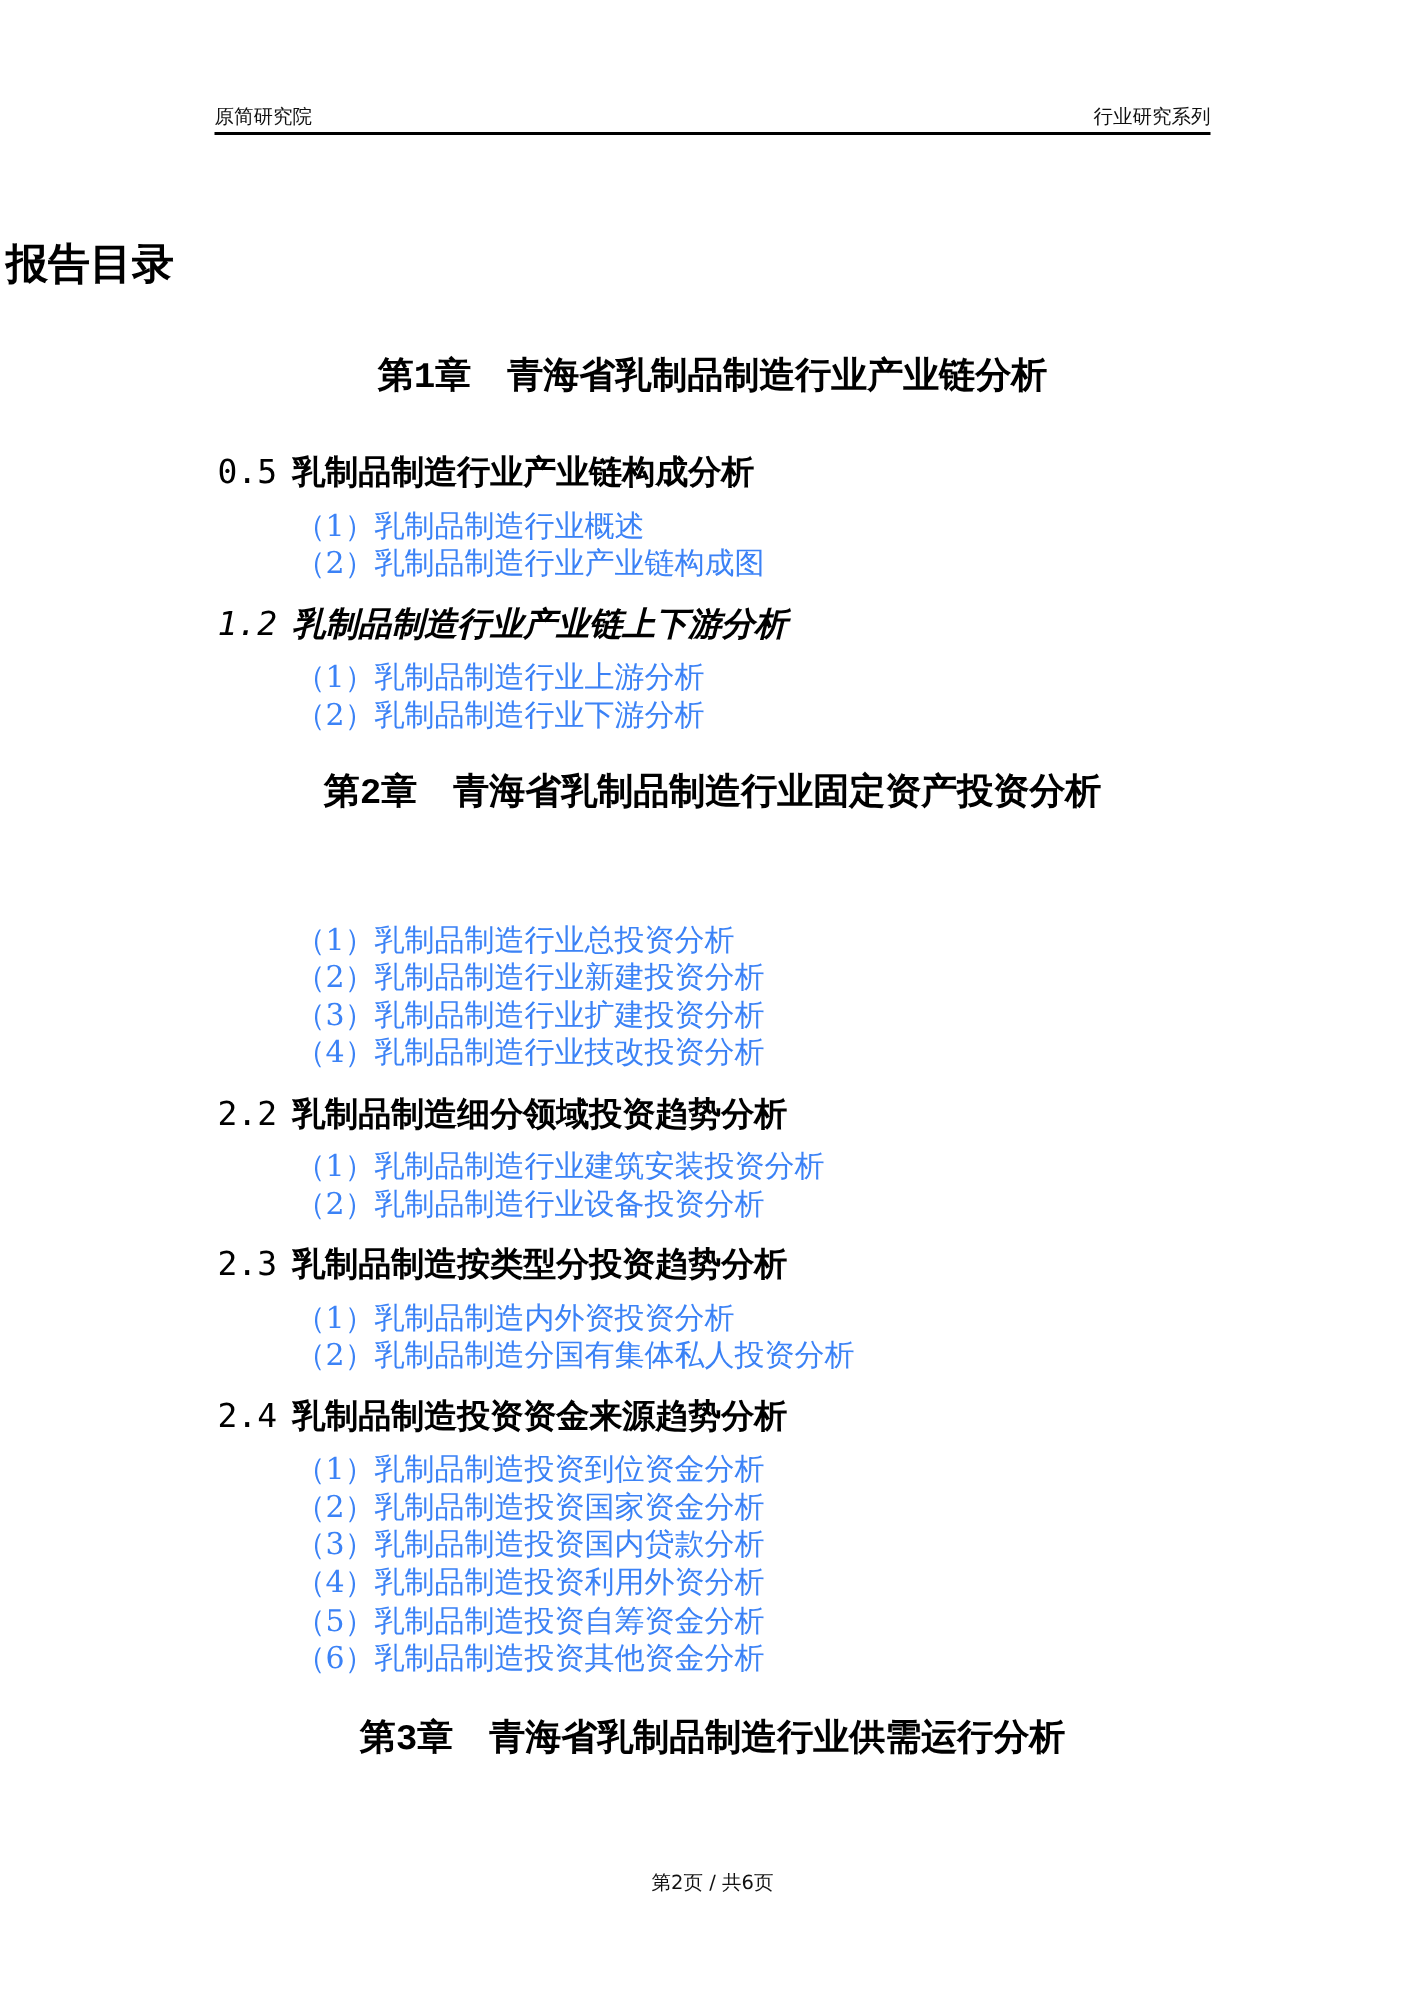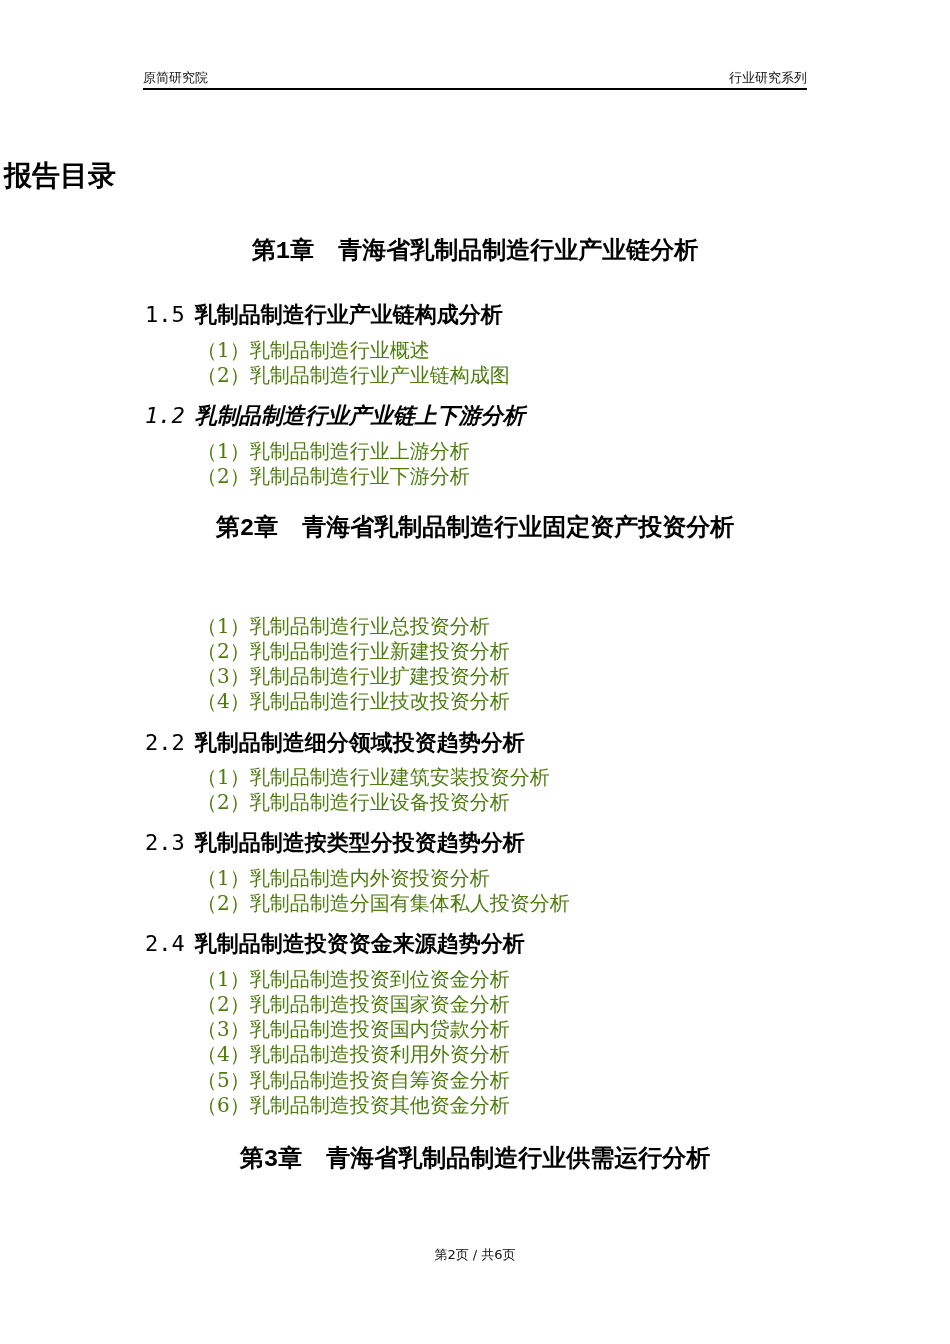--- a/index.html
+++ b/index.html
@@ -12,42 +12,42 @@
   .header-rule { position: absolute; left: 143px; top: 88px; width: 664px; height: 2px; background: #000; }
   .title { position: absolute; left: 4px; width: 950px; top: 157px; text-align: left;
            font-family: "DejaVu Sans", sans-serif; font-size: 28px; font-weight: bold; }
   .chapter { position: absolute; left: 0; width: 950px; text-align: center;
              font-family: Liberation Mono, monospace; font-size: 24px; font-weight: bold; }
   .chapter .gap { display: inline-block; width: 24px; }
   .section { position: absolute; left: 145px; font-family: "DejaVu Sans", sans-serif;
              font-size: 22px; font-weight: bold; white-space: nowrap; }
   .section .num { font-family: "DejaVu Sans Mono", monospace; font-weight: normal; margin-right: 10px; }
   .item { position: absolute; left: 197px; font-family: "DejaVu Serif", serif;
-          font-size: 20px; color: #4d7c0f; white-space: nowrap; line-height: 25px; }
+          font-size: 20px; color: #3b82f6; white-space: nowrap; line-height: 25px; }
   .footer { position: absolute; left: 0; width: 950px; top: 1246px; text-align: center;
             font-family: "DejaVu Sans", sans-serif; font-size: 13px; color: #111; }
 </style>
 </head>
 <body>
 
 <div class="page">
   <div class="header">
     <span class="left">原简研究院</span>
     <span class="right">行业研究系列</span>
   </div>
   <div class="header-rule"></div>
 
   <div class="title">报告目录</div>
 
   <div class="chapter" style="top:234px;">
     <span>第1章</span><span class="gap"></span><span>青海省乳制品制造行业产业链分析</span>
   </div>
 
   <div class="section" style="top:300px;">
-    <span class="num">1.5</span><span>乳制品制造行业产业链构成分析</span>
+    <span class="num">0.5</span><span>乳制品制造行业产业链构成分析</span>
   </div>
   <div class="item" style="top:338px;">（1）乳制品制造行业概述</div>
   <div class="item" style="top:363px;">（2）乳制品制造行业产业链构成图</div>
 
   <div class="section" style="top:401px;font-style:italic;">
     <span class="num">1.2</span><span>乳制品制造行业产业链上下游分析</span>
   </div>
   <div class="item" style="top:439px;">（1）乳制品制造行业上游分析</div>
   <div class="item" style="top:464px;">（2）乳制品制造行业下游分析</div>
 

